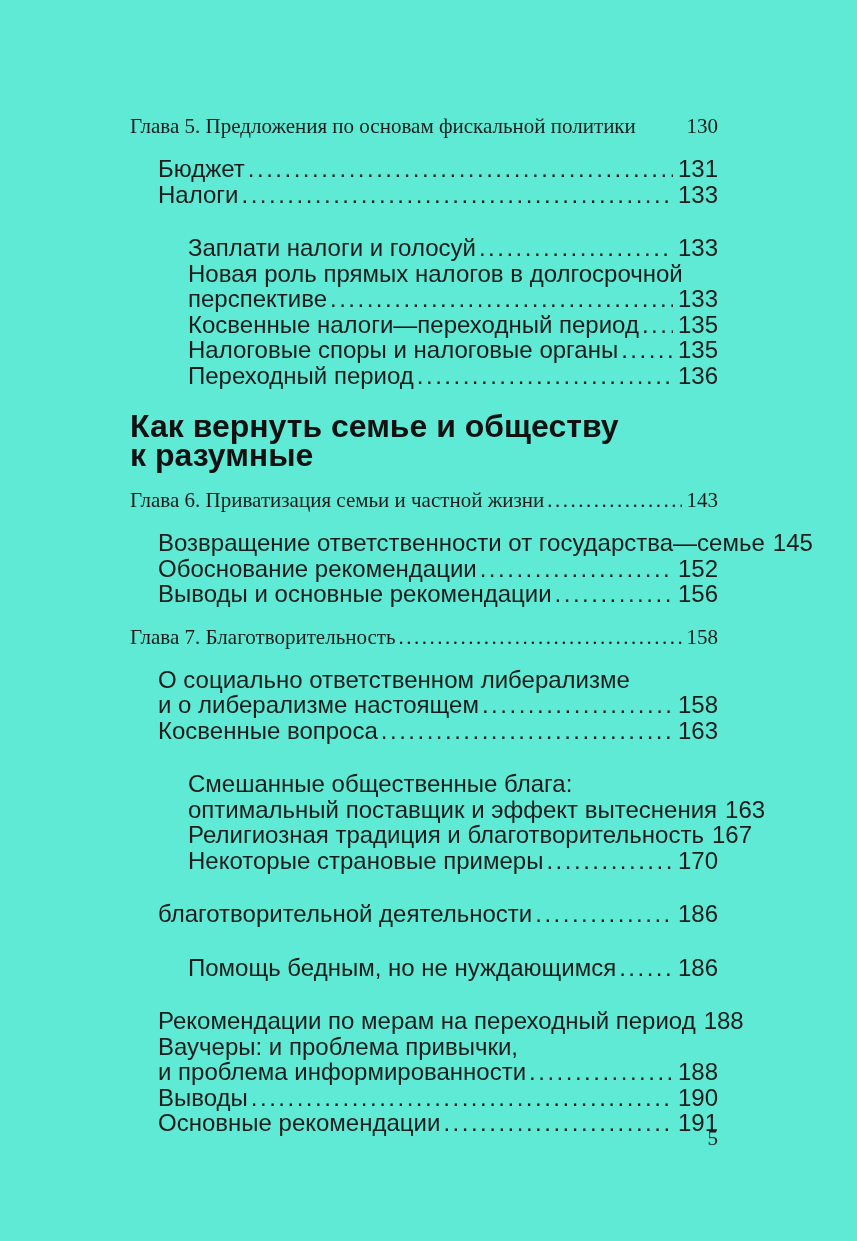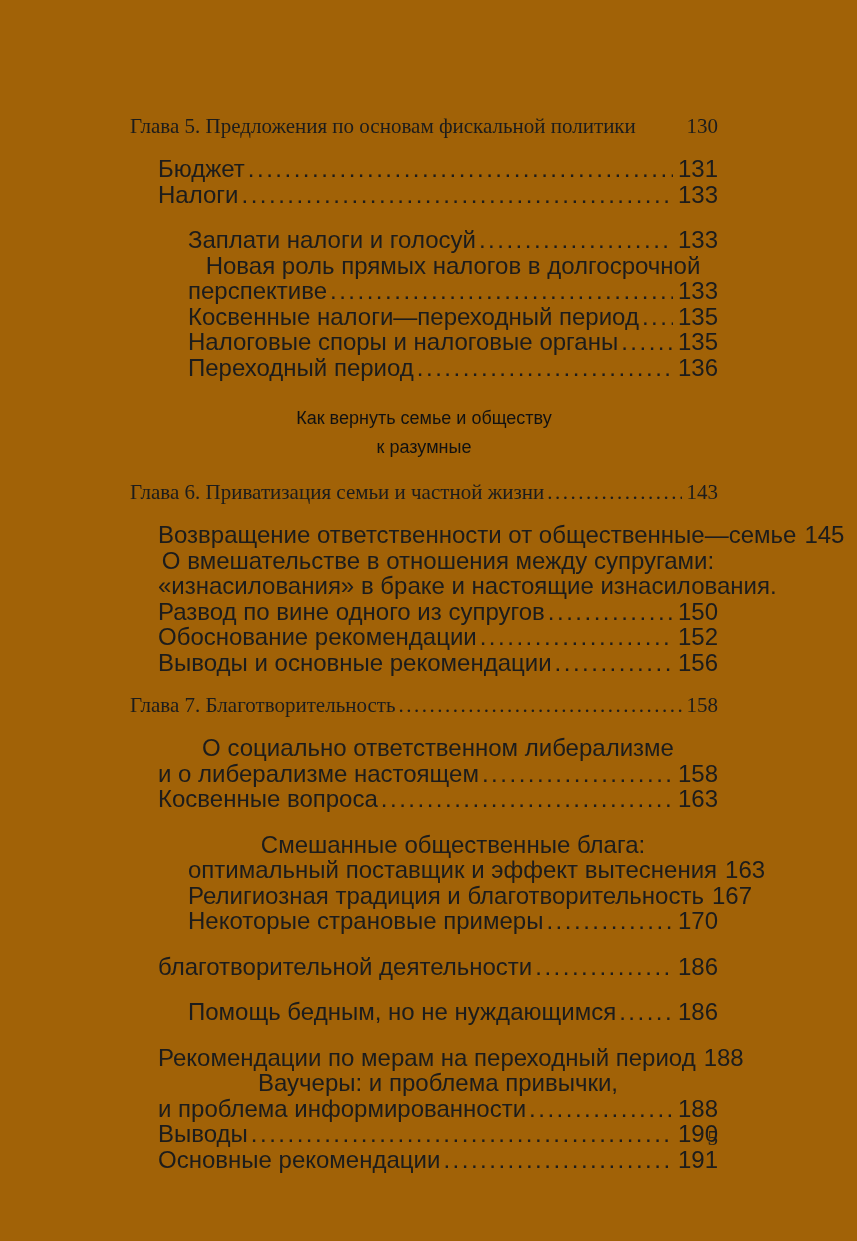--- a/index.html
+++ b/index.html
@@ -11,50 +11,50 @@
     width: 857px;
     height: 1241px;
     position: relative;
     overflow: hidden;
     color: #1c1c1c;
     font-family: "Liberation Sans", "DejaVu Sans", sans-serif;
   }
   .page {
     position: absolute;
     inset: 0;
-    background: #a16207;
+    background: #5eead4;
   }
   .toc {
     position: absolute;
     left: 130px;
     top: 112px;
     width: 588px;
   }
   .entry {
     font-size: 24px;
     line-height: 25.5px;
   }
   .entry.chapter {
     font-family: "Liberation Serif", "DejaVu Serif", serif;
     font-size: 21px;
     line-height: 28px;
   }
   .entry.part {
     font-family: "Liberation Sans", "DejaVu Sans", sans-serif;
-    font-weight: normal;
-    font-size: 18px;
+    font-weight: bold;
+    font-size: 32px;
     line-height: 29px;
     color: #111111;
   }
   .entry.l1 { padding-left: 28px; }
   .entry.l2 { padding-left: 58px; }
-  .gap-s { margin-top: 20px; }
+  .gap-s { margin-top: 28px; }
   .gap-m { margin-top: 16px; }
   .gap-l { margin-top: 24px; }
-  .tline { white-space: nowrap; text-align: center; }
+  .tline { white-space: nowrap; }
   .row {
     display: flex;
     align-items: baseline;
   }
   .txt { white-space: nowrap; }
   .dots {
     flex: 1 1 auto;
     min-width: 0;
     overflow: hidden;
     white-space: nowrap;
@@ -149,32 +149,23 @@
       </div>
       <div class="entry chapter gap-m">
         <div class="row">
           <span class="txt">Глава 6. Приватизация семьи и частной жизни</span>
           <span class="dots"></span>
           <span class="pg">143</span>
         </div>
       </div>
       <div class="entry l1 gap-m">
         <div class="row">
-          <span class="txt">Возвращение ответственности от общественные—семье</span>
+          <span class="txt">Возвращение ответственности от государства—семье</span>
           <span class="dots"></span>
           <span class="pg">145</span>
-        </div>
-      </div>
-      <div class="entry l1">
-        <div class="tline">О вмешательстве в отношения между супругами:</div>
-        <div class="tline">«изнасилования» в браке и настоящие изнасилования.</div>
-        <div class="row">
-          <span class="txt">Развод по вине одного из супругов</span>
-          <span class="dots"></span>
-          <span class="pg">150</span>
         </div>
       </div>
       <div class="entry l1">
         <div class="row">
           <span class="txt">Обоснование рекомендации</span>
           <span class="dots"></span>
           <span class="pg">152</span>
         </div>
       </div>
       <div class="entry l1">

